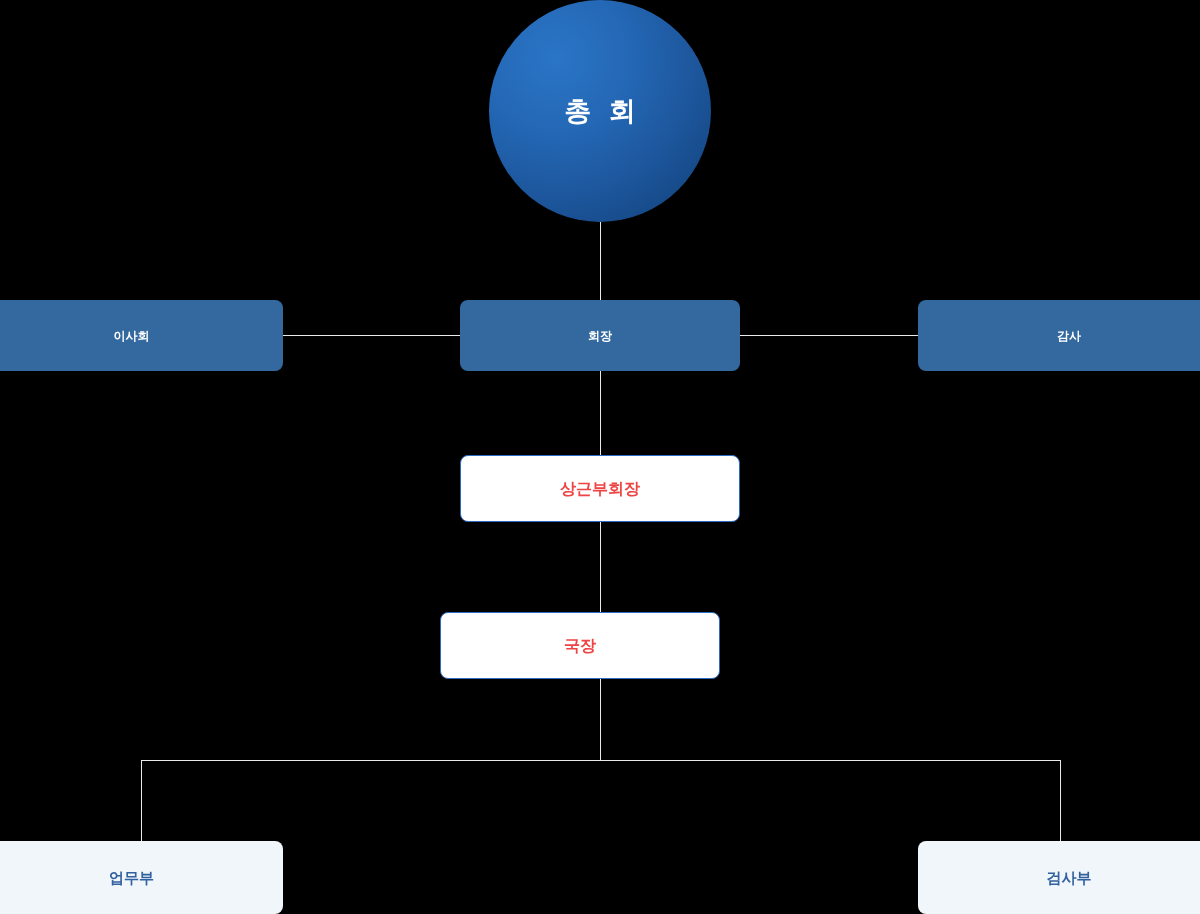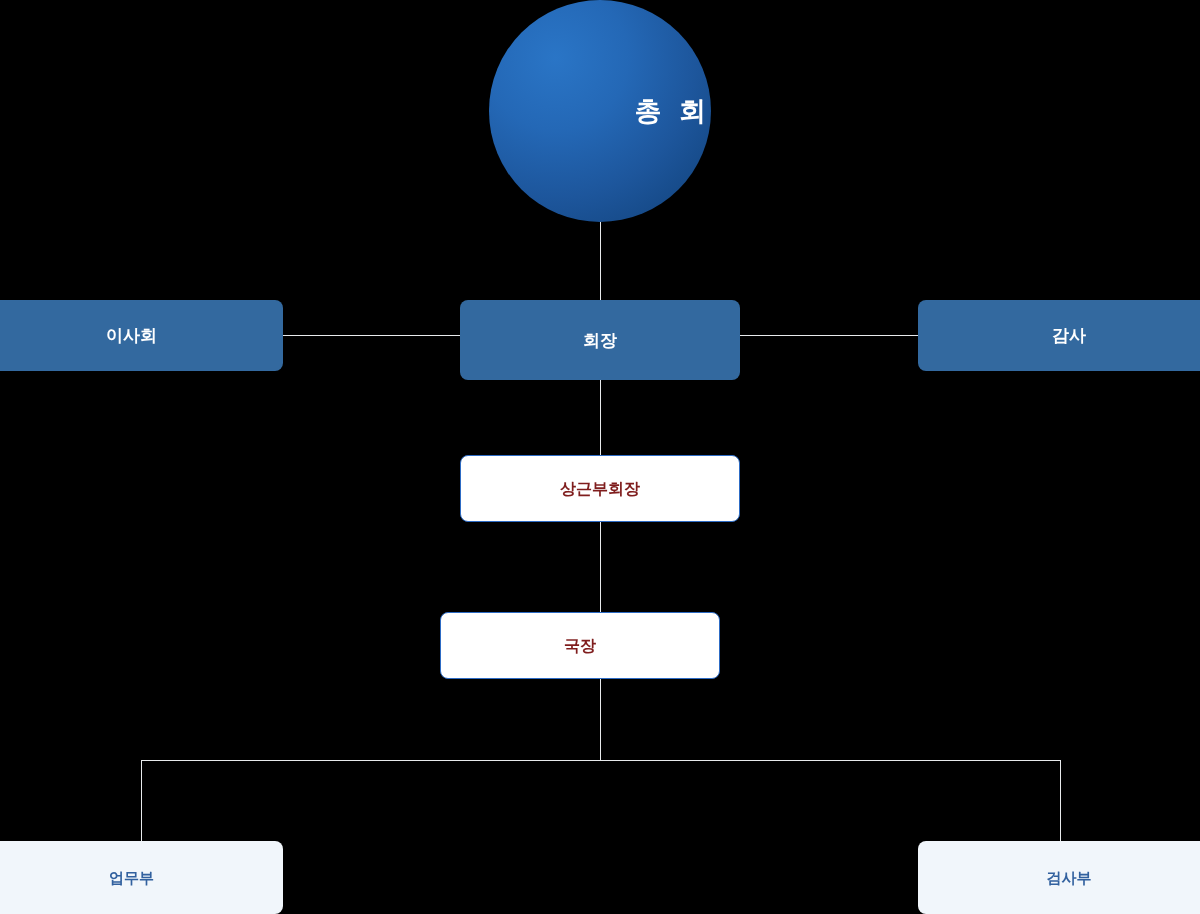--- a/index.html
+++ b/index.html
@@ -33,21 +33,21 @@
   .node-circle {
     position: absolute;
     left: 489px;
     top: 0px;
     width: 222px;
     height: 222px;
     border-radius: 50%;
     background: radial-gradient(circle at 30% 26%, #2a75c6 0%, #2468b6 32%, #1d569c 62%, #164a88 82%, #133f78 100%);
     display: flex;
     align-items: center;
-    justify-content: flex-end;
+    justify-content: center;
     z-index: 3;
   }
   .node-circle .label {
     color: #ffffff;
     font-size: 27px;
     font-weight: bold;
     letter-spacing: 5px;
     text-indent: 5px;
     line-height: 1;
   }
@@ -66,36 +66,36 @@
     white-space: nowrap;
   }
 
   
   .box-solid {
     background: #33699f;
     border-radius: 8px;
   }
   .box-solid .label {
     color: #ffffff;
-    font-size: 17px;
+    font-size: 12px;
     font-weight: bold;
   }
   
   .box-solid.bleed-left  { border-radius: 0 8px 8px 0; }
   
   .box-solid.bleed-right { border-radius: 8px 0 0 8px; }
 
   
   .box-outline {
     background: #ffffff;
     border: 1.5px solid #2d6bc4;
     border-radius: 8px;
   }
   .box-outline .label {
-    color: #7f1d1d;
+    color: #ef4444;
     font-size: 16px;
     font-weight: bold;
   }
 
   
   .box-pale {
     background: #f1f6fb;
   }
   .box-pale .label {
     color: #32619f;
@@ -129,21 +129,21 @@
   <div class="line line-v" style="left:1060px; top:760px; height:81px;"></div>
 
   <div class="node-circle">
     <span class="label">총 회</span>
   </div>
 
   <div class="node-box box-solid bleed-left" style="left:-20px; top:300px; width:303px; height:71px;">
     <span class="label">이사회</span>
   </div>
 
-  <div class="node-box box-solid" style="left:460px; top:300px; width:280px; height:80px;">
+  <div class="node-box box-solid" style="left:460px; top:300px; width:280px; height:71px;">
     <span class="label">회장</span>
   </div>
 
   <div class="node-box box-solid bleed-right" style="left:918px; top:300px; width:302px; height:71px;">
     <span class="label">감사</span>
   </div>
 
   <div class="node-box box-outline" style="left:460px; top:455px; width:280px; height:67px;">
     <span class="label">상근부회장</span>
   </div>

